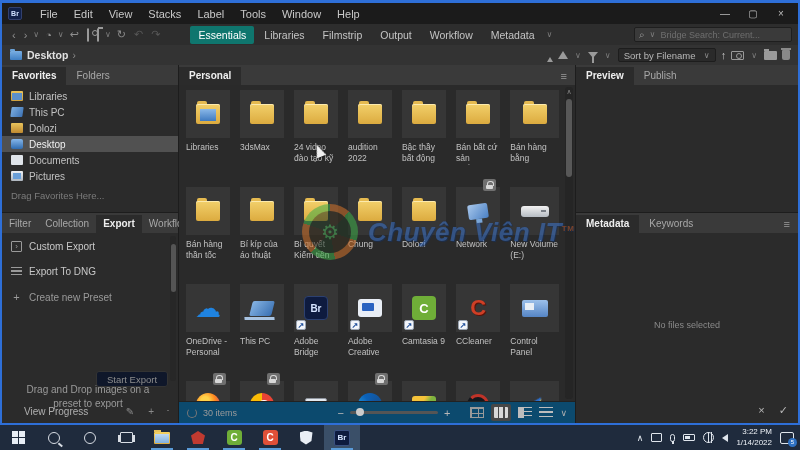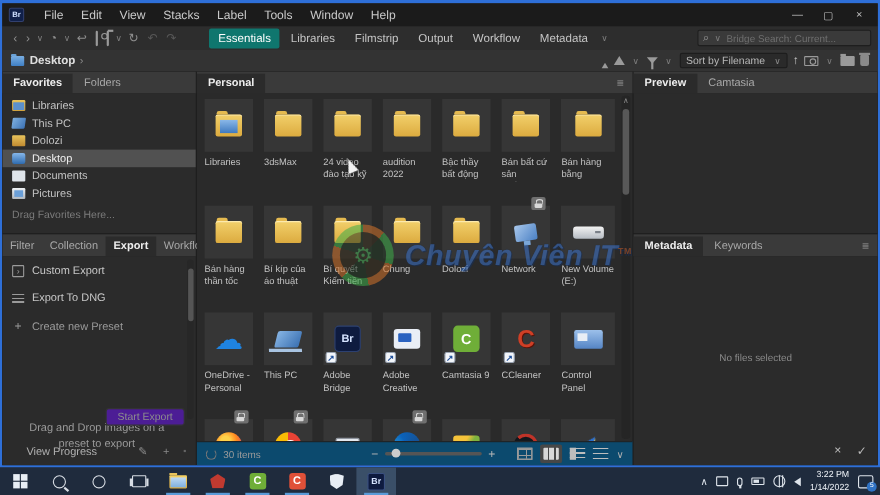--- a/index.html
+++ b/index.html
@@ -85,21 +85,21 @@
 
   
   .export-panel { flex:1; display:flex; flex-direction:column; }
   .tabbar .ptab.tight { padding:3px 7px 4px; }
   .exp-row { display:flex; align-items:center; gap:7px; padding:8px 0 0 9px; font-size:10px; color:#c8c8c8; }
   .ic-box { width:11px; height:11px; border:1px solid #9a9a9a; border-radius:1px; color:#9a9a9a; font-size:8px;
             display:flex; align-items:center; justify-content:center; flex:none; }
   .ic-lines { width:11px; height:9px; background:repeating-linear-gradient(#9a9a9a 0 1.5px, transparent 1.5px 3.5px); flex:none; }
   .ic-plus { width:11px; color:#9a9a9a; font-size:11px; text-align:center; flex:none; }
   .drop-hint { position:absolute; left:12px; right:16px; top:150px; text-align:center; color:#9a9a9a; font-size:10px; line-height:1.4; }
-  .start-btn { position:absolute; right:10px; bottom:36px; width:72px; height:16px; background:#4c1d95; border:1px solid #333;
+  .start-btn { position:absolute; right:10px; bottom:36px; width:72px; height:16px; background:#0f172a; border:1px solid #333;
                border-radius:3px; color:#8d8d8d; font-size:9.5px; display:flex; align-items:center; justify-content:center;margin-top:48px; }
   .exp-footer { position:absolute; left:0; right:0; bottom:6px; display:flex; align-items:center; padding:0 10px 0 22px; }
   .exp-footer .vp { font-size:10px; color:#b0b0b0; }
   .exp-footer .fico { margin-left:14px; color:#8a8a8a; font-size:10px; }
   .exp-footer .sp { margin-left:auto; }
   .vscroll { position:absolute; right:2px; top:3px; bottom:42px; width:6px; background:#272727; border-radius:3px; }
   .vscroll .thumbbar { position:absolute; left:0.5px; width:5px; top:8px; height:48px; background:#555; border-radius:3px; }
 
   
   .content-body { background:#2a2a2a; flex:1; position:relative; overflow:hidden; }
@@ -583,21 +583,21 @@
             <span class="vb vb-list"></span>
             <span class="vb-chev">∨</span>
           </div>
         </div>
       </div>
 
       <div class="col-right">
         <div class="preview-panel">
           <div class="tabbar">
             <span class="ptab active">Preview</span>
-            <span class="ptab">Camtasia</span>
+            <span class="ptab">Publish</span>
           </div>
           <div class="panel-body"></div>
         </div>
         <div class="meta-panel">
           <div class="tabbar">
             <span class="ptab active">Metadata</span>
             <span class="ptab">Keywords</span>
             <span class="tab-menu">≡</span>
           </div>
           <div class="panel-body">

